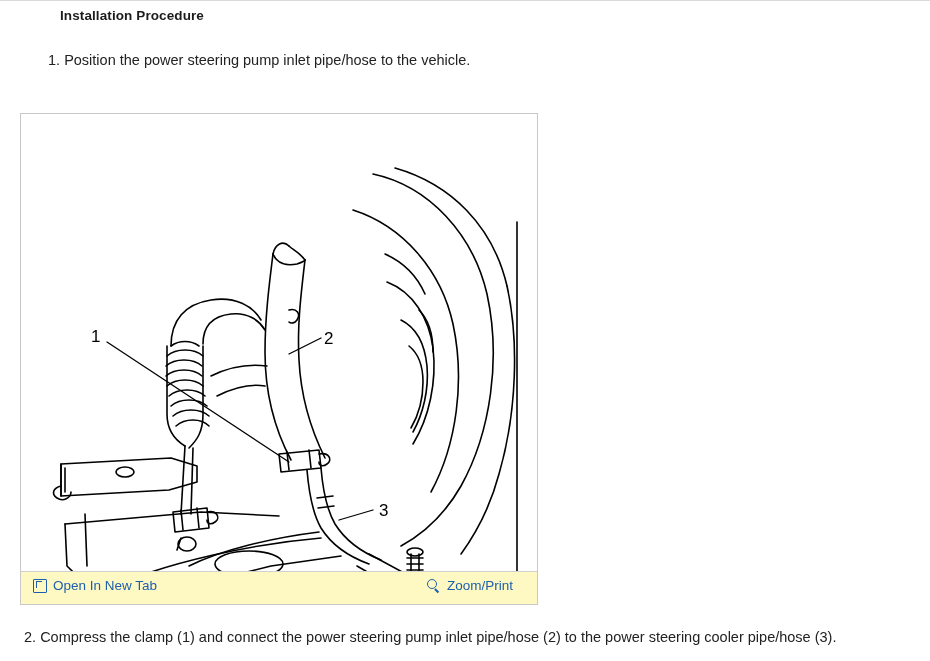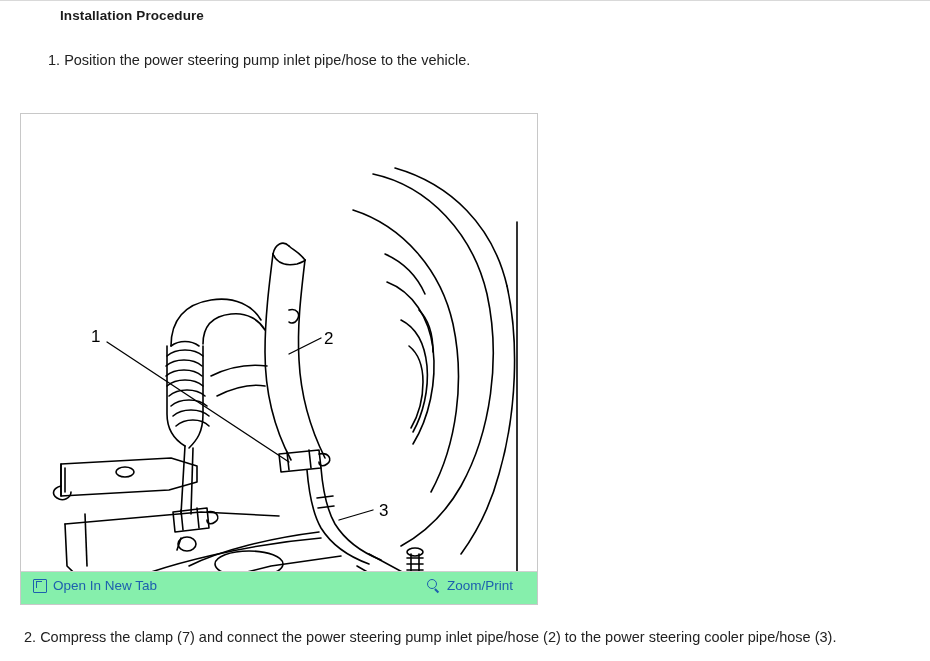--- a/index.html
+++ b/index.html
@@ -73,21 +73,21 @@
   .figure-art svg {
     display: block;
   }
   .figure-footer {
     position: absolute;
     left: 0;
     bottom: 0;
     width: 516px;
     height: 33px;
     border-top: 1px solid #d0d0d0;
-    background: #86efac;
+    background: #fef9c3;
     box-sizing: border-box;
   }
   .footer-link {
     position: absolute;
     top: 6px;
     font-size: 13.5px;
     color: #1d5fae;
     cursor: pointer;
     display: flex;
     align-items: center;
@@ -277,16 +277,16 @@
       <div class="footer-link link-zoom">
         <span class="magnifier"></span>
         <span>Zoom/Print</span>
       </div>
     </div>
 
   </div>
 
   <div class="step step-2">
     <span>2.</span>
-    <span>Compress the clamp (7) and connect the power steering pump inlet pipe/hose (2) to the power steering cooler pipe/hose (3).</span>
+    <span>Compress the clamp (1) and connect the power steering pump inlet pipe/hose (2) to the power steering cooler pipe/hose (3).</span>
   </div>
 
 </div>
 
 </body></html>

